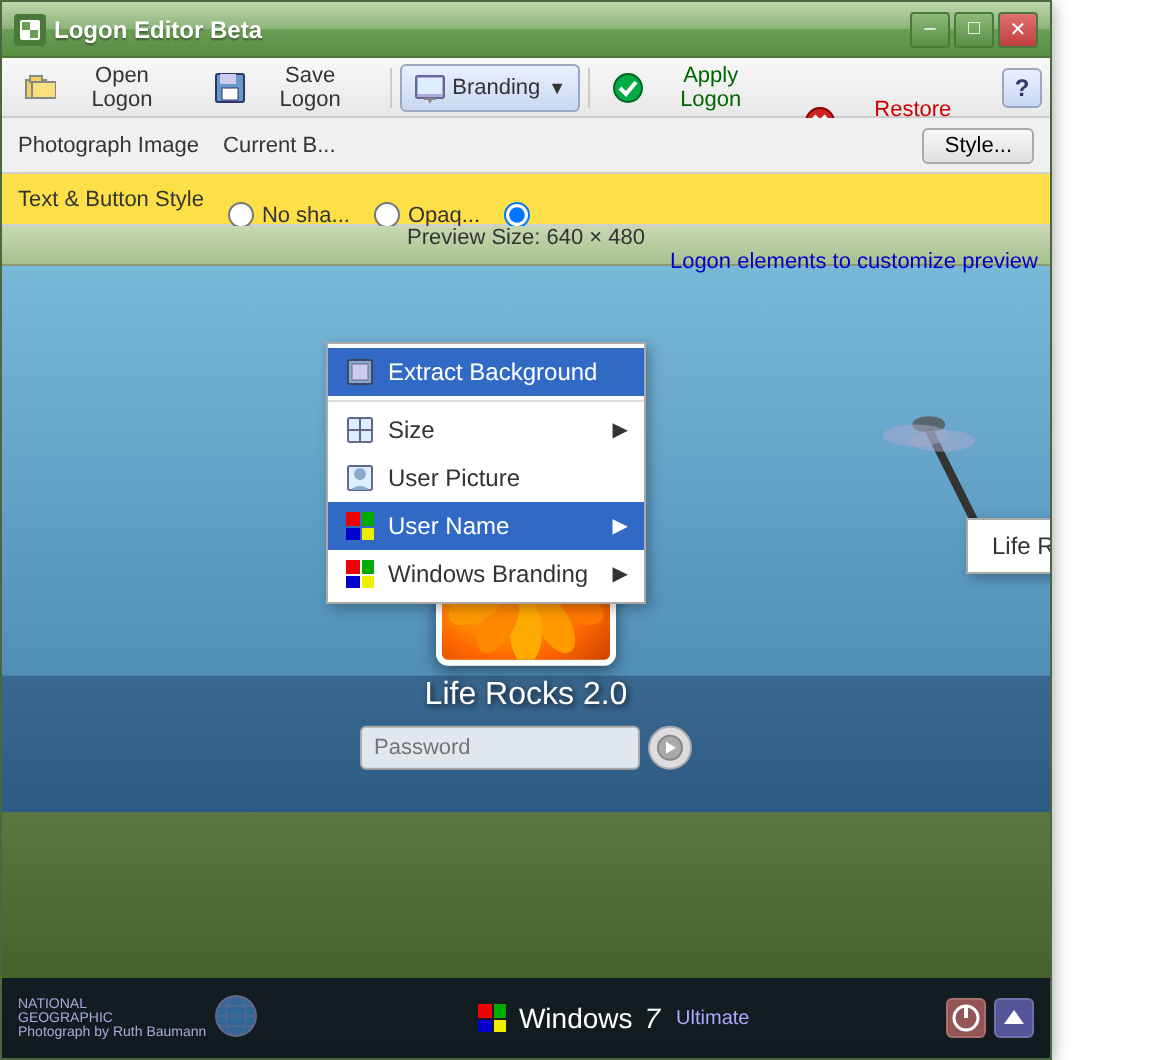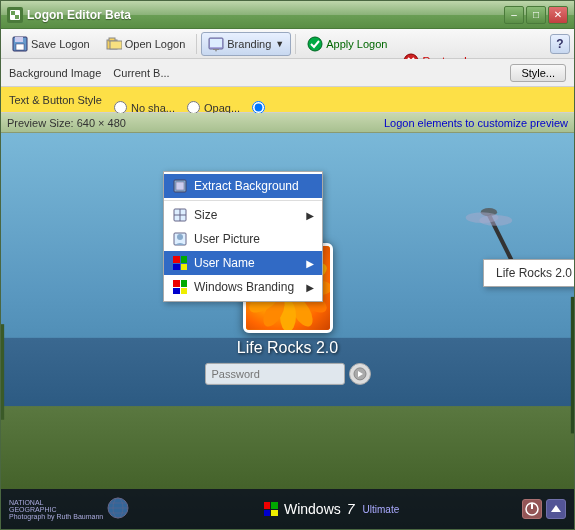--- a/index.html
+++ b/index.html
@@ -1,19 +1,19 @@
 <!DOCTYPE html>
 <html><head>
   <meta charset="utf-8">
   <style>
     * { box-sizing: border-box; margin: 0; padding: 0; }
     body { width: 575px; height: 530px; font-family: 'Segoe UI', Tahoma, sans-serif; font-size: 12px; background: #fff; overflow: hidden; }
 
     
-    .window { width: 575px; height: 530px; border: 1px solid #4a6741; background: #f0f0f0; display: flex; flex-direction: column; box-shadow: 0 2px 8px rgba(0,0,0,0.4); }
+    .window { width: 526px; height: 530px; border: 1px solid #4a6741; background: #f0f0f0; display: flex; flex-direction: column; box-shadow: 0 2px 8px rgba(0,0,0,0.4); }
 
     
     .title-bar { height: 28px; background: linear-gradient(to bottom, #bed6ab 0%, #8cb37a 50%, #6a9e55 51%, #5a8e45 100%); display: flex; align-items: center; padding: 0 6px; border-bottom: 1px solid #4a7a3a; }
     .title-bar-icon { width: 16px; height: 16px; margin-right: 4px; background: #4a7a3a; border-radius: 2px; display: flex; align-items: center; justify-content: center; }
     .title-bar-title { color: #fff; font-size: 12px; font-weight: bold; flex: 1; text-shadow: 0 1px 1px rgba(0,0,0,0.4); }
     .title-bar-buttons { display: flex; gap: 2px; }
     .title-btn { width: 20px; height: 18px; border: 1px solid #4a7a3a; border-radius: 2px; background: linear-gradient(to bottom, #8cbc78, #5a8e45); color: #fff; font-size: 10px; cursor: pointer; display: flex; align-items: center; justify-content: center; }
     .title-btn.close { background: linear-gradient(to bottom, #e07070, #c04040); }
 
     
@@ -30,21 +30,21 @@
     .options-row { height: 28px; background: #f0f0f0; border-bottom: 1px solid #d0d0d0; display: flex; align-items: center; padding: 0 8px; gap: 12px; }
     .options-label { font-size: 11px; color: #333; }
     .browse-btn { margin-left: auto; padding: 2px 10px; border: 1px solid #aaa; border-radius: 3px; background: linear-gradient(to bottom, #f8f8f8, #e0e0e0); font-size: 11px; cursor: pointer; }
 
     
     .options-row2 { height: 26px; background: #fde047; border-bottom: 1px solid #d0d0d0; display: flex; align-items: center; padding: 0 8px; gap: 12px; font-size: 11px; color: #333; }
     .radio-group { display: flex; align-items: center; gap: 4px; margin-top: 16px; }
 
     
     .preview-area { flex: 1; position: relative; background: #2a5a8a; overflow: hidden; }
-    .preview-header { position: absolute; top: 0; left: 0; right: 0; height: 20px; background: linear-gradient(to bottom, #c8d8b0, #a8c090); display: flex; align-items: center; padding: 0 6px; font-size: 11px; color: #333; border-bottom: 1px solid #8a9a70; z-index: 10; }
+    .preview-header { position: absolute; top: 0; left: 0; right: 0; height: 20px; background: linear-gradient(to bottom, #c8d8b0, #a8c090); display: flex; align-items: center; padding: 0 6px; font-size: 11px; color: #333; border-bottom: 1px solid #8a9a70; z-index: 10; flex-direction: column; }
     .preview-header-right { margin-left: auto; font-size: 11px; color: #0000cc; cursor: pointer; }
 
     
     .preview-bg { position: absolute; top: 20px; left: 0; right: 0; bottom: 0; background: linear-gradient(180deg, #6aa8d0 0%, #4a88b8 30%, #3a6890 50%, #5a7840 70%, #4a6830 80%, #3a5820 90%, #2a4810 100%); }
 
     
     .logon-content { position: absolute; top: 50%; left: 50%; transform: translate(-50%, -55%); display: flex; flex-direction: column; align-items: center; gap: 6px; z-index: 5; }
     .user-picture { width: 90px; height: 90px; border-radius: 6px; background: linear-gradient(135deg, #ff8800, #ffcc00, #ff6600); border: 3px solid #fff; box-shadow: 0 2px 8px rgba(0,0,0,0.5); display: flex; align-items: center; justify-content: center; overflow: hidden; }
     .user-picture-inner { width: 100%; height: 100%; background: radial-gradient(circle at 40% 40%, #ffee00 0%, #ffaa00 40%, #ff6600 70%, #cc4400 100%); position: relative; }
     .user-name { color: #fff; font-size: 16px; text-shadow: 1px 1px 3px rgba(0,0,0,0.8); font-weight: normal; }
@@ -98,36 +98,36 @@
       <button class="title-btn">–</button>
       <button class="title-btn">□</button>
       <button class="title-btn close">✕</button>
     </div>
   </div>
 
   <div class="toolbar">
     <button class="toolbar-btn">
       <span class="icon">
         <svg width="16" height="16" viewBox="0 0 16 16">
+            <rect x="1" y="4" width="10" height="9" fill="#f5d060" stroke="#888" stroke-width="1"></rect>
+            <rect x="3" y="2" width="6" height="3" fill="#f5d060" stroke="#888" stroke-width="1"></rect>
+            <rect x="4" y="5" width="12" height="8" fill="#f8e080" stroke="#888" stroke-width="1"></rect>
+          </svg>
+      </span>
+      <span>Open Logon</span>
+    </button>
+    <button class="toolbar-btn">
+      <span class="icon">
+        <svg width="16" height="16" viewBox="0 0 16 16">
             <rect x="1" y="1" width="14" height="14" fill="#6699cc" stroke="#336" stroke-width="1" rx="1"></rect>
             <rect x="3" y="1" width="8" height="5" fill="#cce"></rect>
             <rect x="4" y="8" width="8" height="6" fill="#fff" stroke="#336" stroke-width="0.5"></rect>
           </svg>
       </span>
       <span>Save Logon</span>
-    </button>
-    <button class="toolbar-btn">
-      <span class="icon">
-        <svg width="16" height="16" viewBox="0 0 16 16">
-            <rect x="1" y="4" width="10" height="9" fill="#f5d060" stroke="#888" stroke-width="1"></rect>
-            <rect x="3" y="2" width="6" height="3" fill="#f5d060" stroke="#888" stroke-width="1"></rect>
-            <rect x="4" y="5" width="12" height="8" fill="#f8e080" stroke="#888" stroke-width="1"></rect>
-          </svg>
-      </span>
-      <span>Open Logon</span>
     </button>
     <div class="toolbar-sep"></div>
     <button class="toolbar-btn preview-btn">
       <span class="icon">
         <svg width="16" height="16" viewBox="0 0 16 16">
             <rect x="1" y="2" width="14" height="11" fill="#aad" stroke="#669" stroke-width="1" rx="1"></rect>
             <rect x="2" y="3" width="12" height="8" fill="#ddeeff"></rect>
             <polygon points="7,14 9,14 8,16" fill="#888"></polygon>
             <rect x="5" y="13" width="6" height="1" fill="#888"></rect>
           </svg>
@@ -152,21 +152,21 @@
             <line x1="5" y1="5" x2="11" y2="11" stroke="#fff" stroke-width="2"></line>
             <line x1="11" y1="5" x2="5" y2="11" stroke="#fff" stroke-width="2"></line>
           </svg>
       </span>
       <span>Restore Logon</span>
     </button>
     <div class="help-btn">?</div>
   </div>
 
   <div class="options-row">
-    <span class="options-label">Background Image</span>
+    <span class="options-label">Photograph Image</span>
     <span class="options-label">Current B...</span>
     <button class="browse-btn">Style...</button>
   </div>
 
   <div class="options-row2">
     <span>Text &amp; Button Style</span>
     <label class="radio-group">
       <input type="radio" name="style" style="">
       <span>No sha...</span>
     </label>

